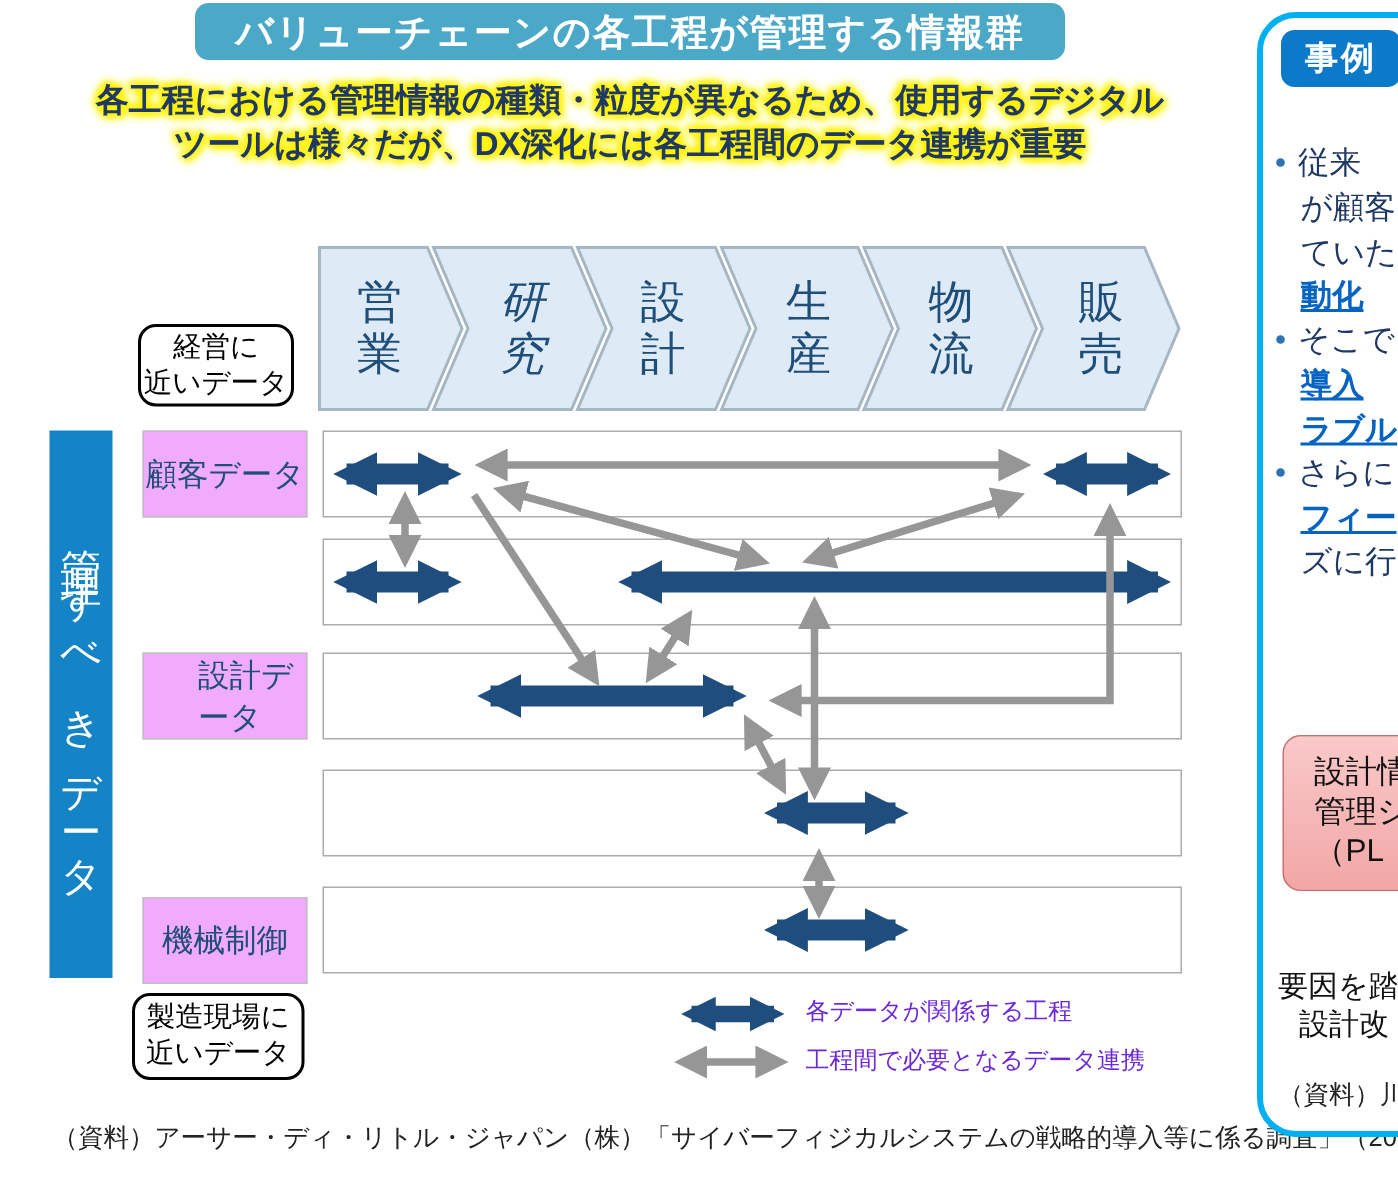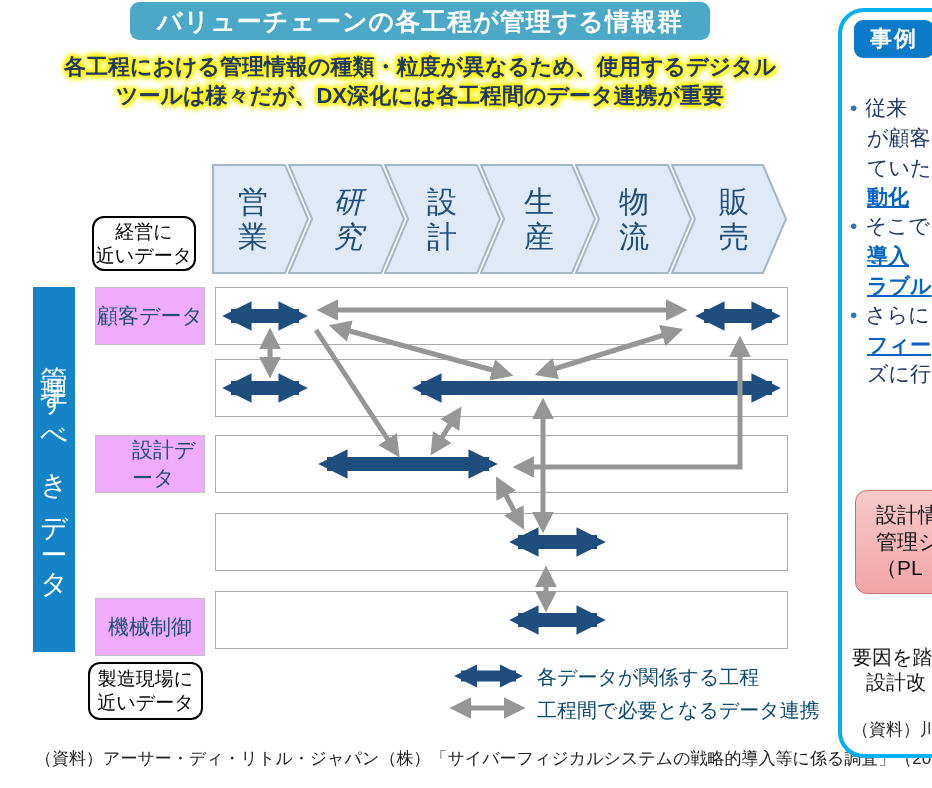--- a/index.html
+++ b/index.html
@@ -40,21 +40,21 @@
     font-size:19px;line-height:1.25;display:flex;align-items:center;justify-content:center;text-align:center;
     white-space:pre-line;box-sizing:border-box;
   }
   .row-label{
     left:95px;width:110px;height:58px;background:#f0abfc;border:1px solid #BFBFBF;box-sizing:border-box;
     color:#1F4E79;font-size:21px;display:flex;align-items:center;justify-content:center;
   }
   .row-box{
     left:215px;width:573px;height:58px;background:#fff;border:1px solid #ABABAB;box-sizing:border-box;
   }
-  .legend-text{font-size:20px;color:#0c4a6e;white-space:nowrap;}
+  .legend-text{font-size:16px;color:#6d28d9;white-space:nowrap;}
   .footer-src{left:35px;top:747px;font-size:17px;color:#222;white-space:nowrap;}
   
   .case-panel{
     left:838px;top:8px;width:160px;height:750px;border:4px solid #00B0F0;border-radius:26px;box-sizing:border-box;background:#fff;
   }
   .case-badge{
     left:854px;top:20px;width:80px;height:38px;background:#0B7AC9;border-radius:9px;color:#fff;
     font-size:22px;font-weight:bold;display:flex;align-items:center;justify-content:center;letter-spacing:2px;
   }
   .case-line{left:850px;width:120px;font-size:21px;color:#1F3864;white-space:nowrap;}

